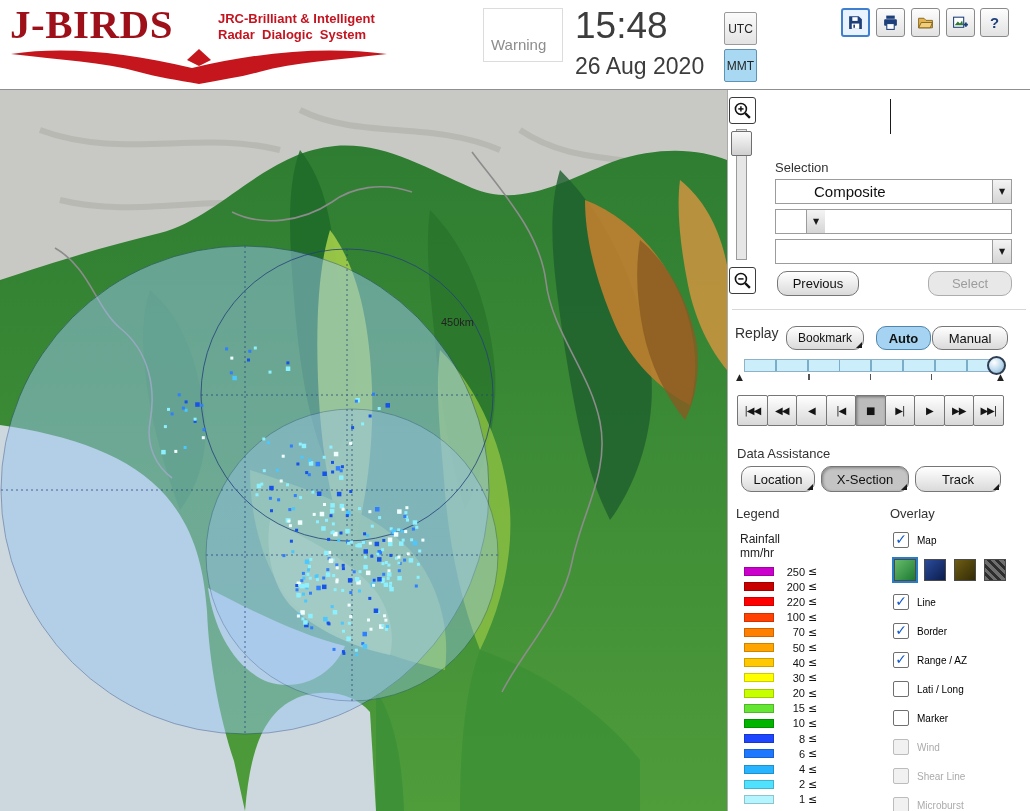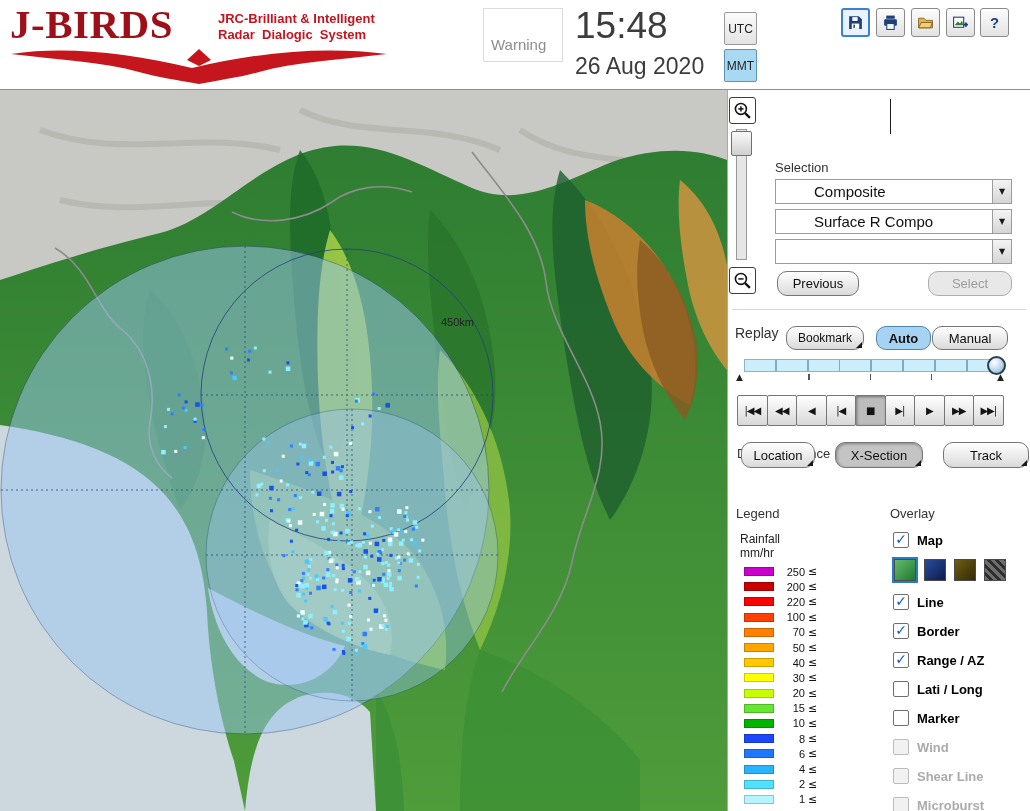--- a/index.html
+++ b/index.html
@@ -55,36 +55,36 @@
   .tl-tri{position:absolute;top:0;font-size:9px;color:#222;line-height:10px;font-family:"DejaVu Sans",sans-serif;}
   .tl-ticks{position:absolute;left:12px;right:14px;top:2px;height:6px;background:repeating-linear-gradient(90deg,transparent 0 60px,#555 60px 61.5px);}
 
   
   .playback{position:absolute;left:737px;top:395px;display:flex;}
   .pb-btn{width:30.5px;height:31px;margin-left:-1px;border:1px solid #767676;border-radius:2px;background:linear-gradient(#ffffff,#d8d8d8);font-size:10px;letter-spacing:-1px;color:#141414;padding:0;font-family:"DejaVu Sans",sans-serif;}
   .pb-btn:first-child{margin-left:0;}
   .pb-btn.pressed{background:#bcbcbc;box-shadow:inset 1px 1px 3px rgba(0,0,0,.4);}
 
   
-  #da-row{position:absolute;left:741px;top:442px;display:flex;gap:20px;}
+  #da-row{position:absolute;left:741px;top:466px;display:flex;gap:6px;}
   #da-row .btn{position:relative;height:26px;}
 
   
   .lg-head{position:absolute;left:740px;font-size:12px;color:#222;}
   .legend-scale{position:absolute;left:744px;top:564px;}
   .lg-row{display:flex;align-items:center;height:15.2px;}
   .lg-sw{width:30px;height:9px;border:1px solid rgba(0,0,0,.2);}
   .lg-val{width:31px;text-align:right;font-size:11px;color:#111;}
   .lg-le{font-size:11px;color:#111;margin-left:3px;font-family:"DejaVu Sans",sans-serif;}
 
   
   .overlay-list{position:absolute;left:893px;top:530px;width:137px;}
   .ov-row{display:flex;align-items:center;height:20px;margin-bottom:9px;}
   .ov-cb{width:16px;height:16px;border:1px solid #6f6f6f;border-radius:2px;background:#fff;color:#1458cc;font-size:14px;font-weight:bold;line-height:13px;text-align:center;margin-right:8px;flex:0 0 16px;font-family:"DejaVu Sans",sans-serif;}
-  .ov-lb{font-size:13px;font-weight:bold;color:#000;white-space:nowrap;}
+  .ov-lb{font-size:10px;font-weight:normal;color:#000;white-space:nowrap;}
   .ov-row.disabled .ov-cb{border-color:#bcbcbc;background:#f1f1f1;}
   .ov-row.disabled .ov-lb{color:#ababab;}
   .map-swatches{display:flex;gap:8px;margin:1px 0 11px 1px;}
   .map-sw{width:22px;height:22px;border:1px solid #4a4a4a;padding:0;}
   .map-sw.selected{box-shadow:0 0 0 2px #2a7cc4;}
   .sw1{background:linear-gradient(135deg,#66bb6a,#1d7a33);}
   .sw2{background:linear-gradient(135deg,#2b4b9b,#0b1d4d);}
   .sw3{background:linear-gradient(135deg,#6e5d13,#322b06);}
   .sw4{background:repeating-linear-gradient(45deg,#6e6e6e 0 3px,#2d2d2d 3px 6px);}
 </style>
@@ -497,21 +497,20 @@
     <div class="caret"></div>
   </div>
 
   <div class="plabel" style="left:775px;top:160px">Selection</div>
 
   <div class="dropdown" style="top:179px">
     <span class="dd-value">Composite</span>
     <span class="dd-arrow">▼</span>
   </div>
   <div class="dropdown" style="top:209px">
-    <span class="dd-value">Surface R Compo</span>
     <span class="dd-arrow">▼</span>
   </div>
   <div class="dropdown" style="top:239px">
     <span class="dd-value"></span>
     <span class="dd-arrow">▼</span>
   </div>
 
   <button class="btn" style="left:777px;top:271px;width:82px">
     <span>Previous</span>
   </button>

